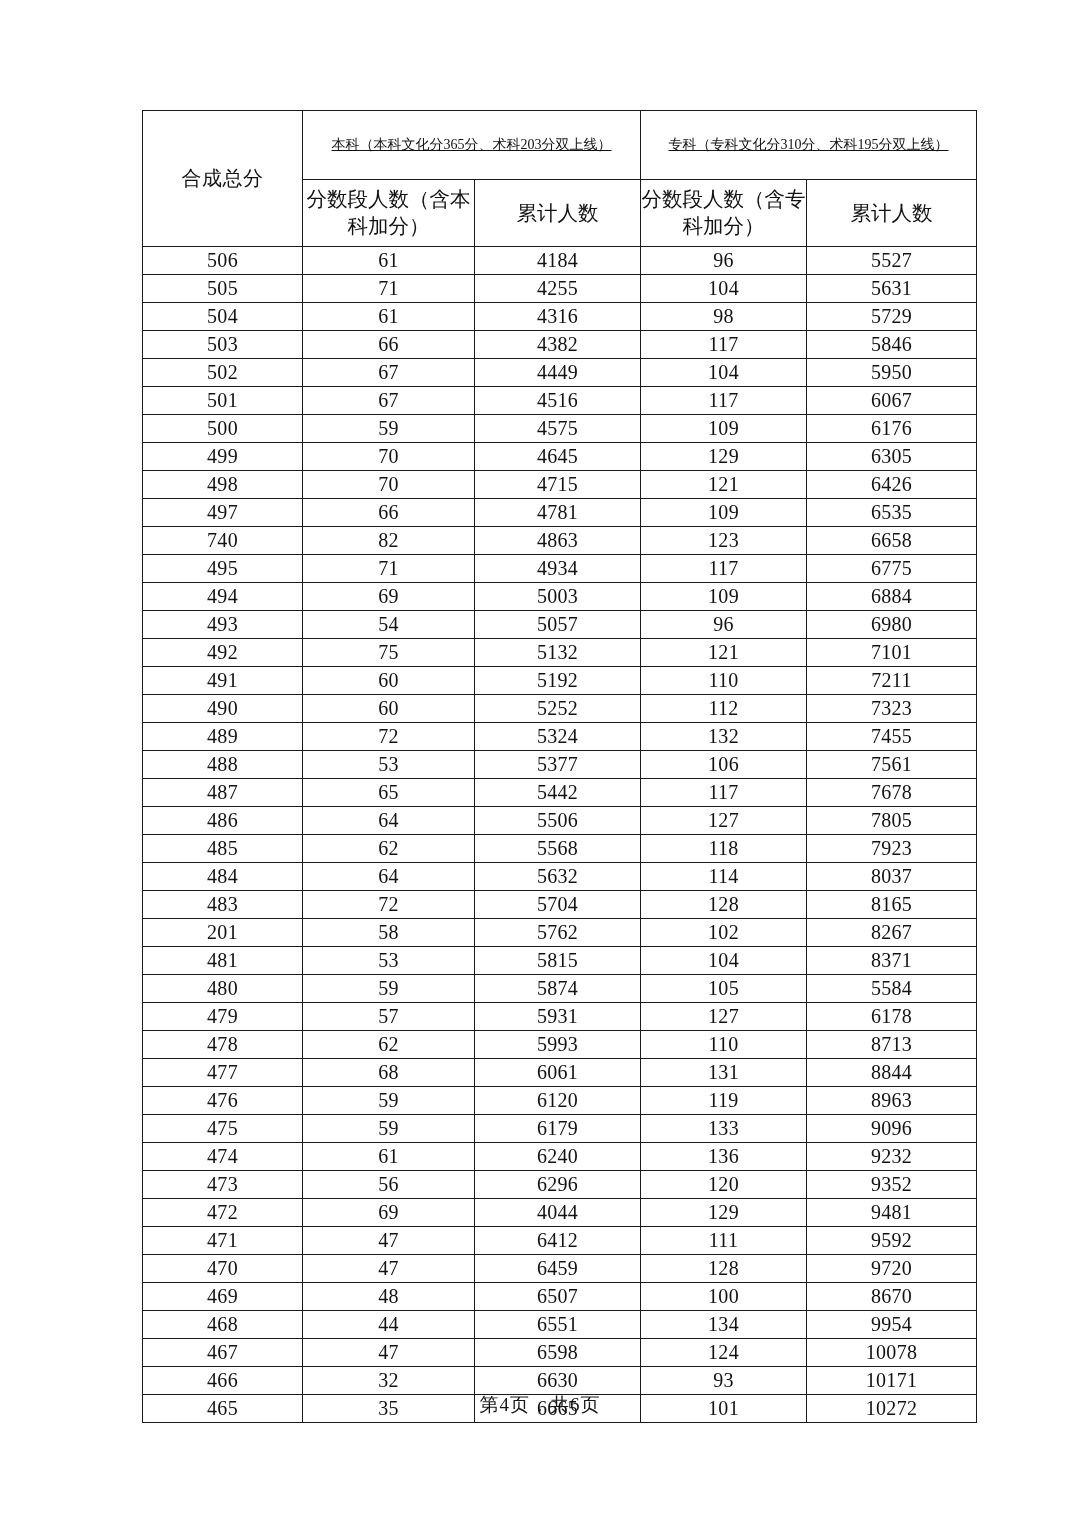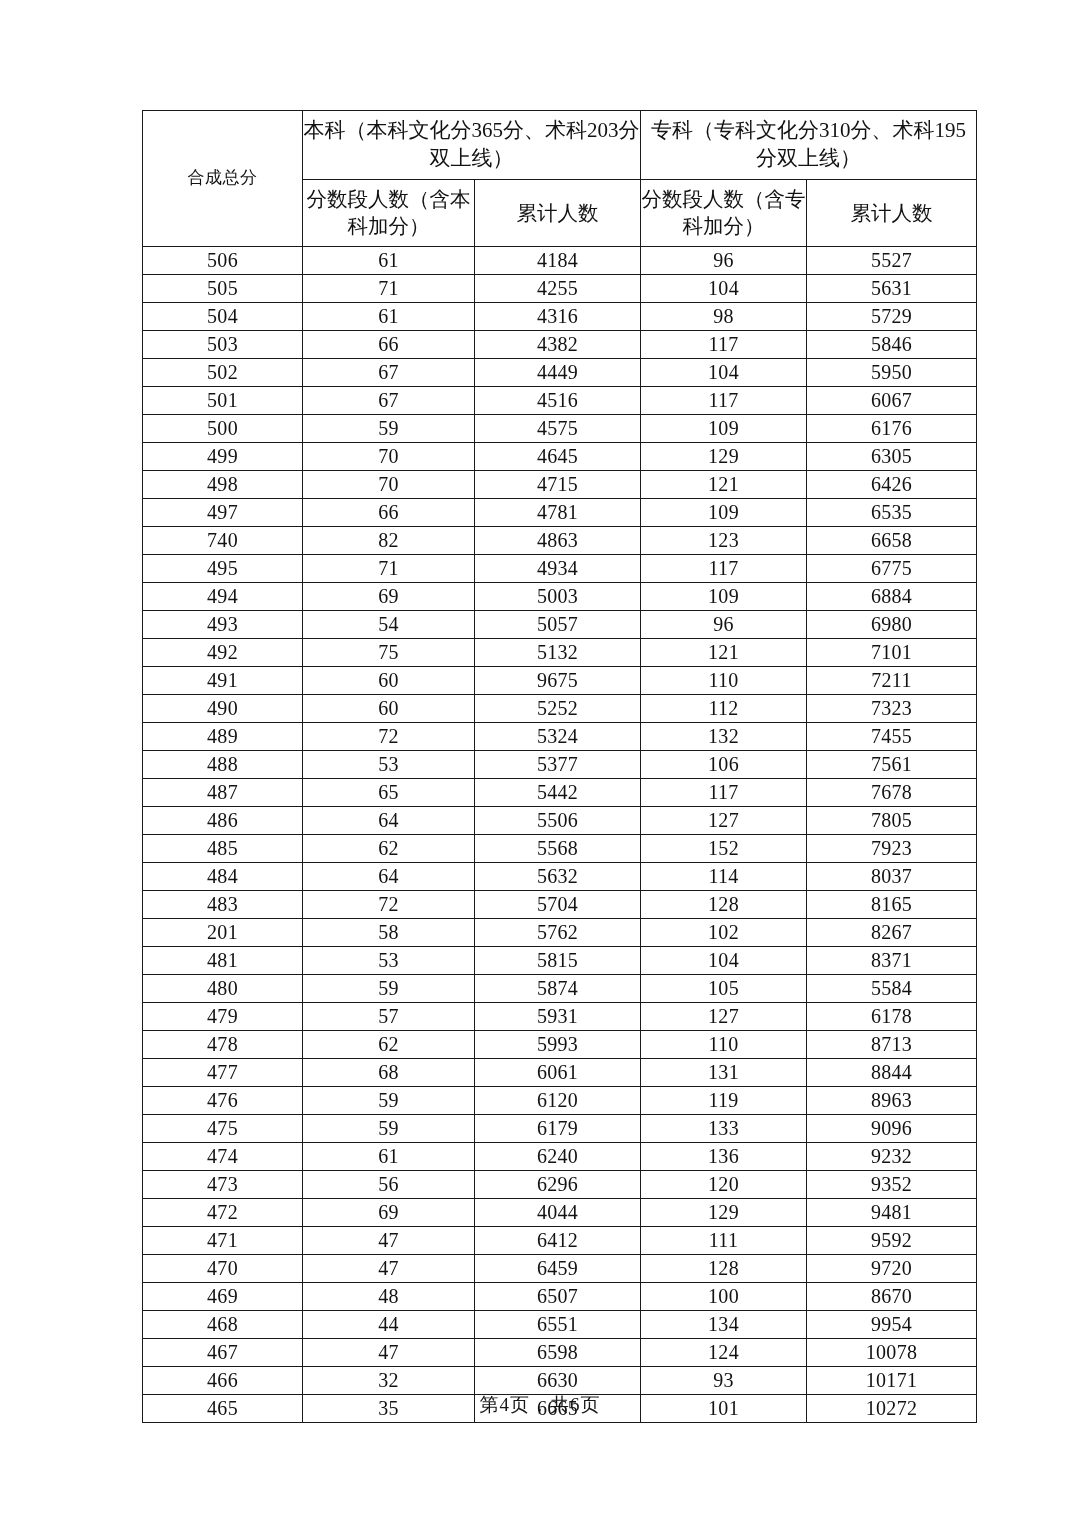--- a/index.html
+++ b/index.html
@@ -41,32 +41,33 @@
     color: #121212;
   }
   
   col.c0 { width: 160px; }
   col.c1 { width: 172px; }
   col.c2 { width: 166px; }
   col.c3 { width: 166px; }
   col.c4 { width: 170px; }
 
   .hdr-rowspan {
-    font-size: 17px;
+    font-size: 20px;
     line-height: 1.45;
     letter-spacing: 0.5px;
     height: 134px;
   }
   .hdr-group {
-    font-size: 21px;
+    font-size: 14px;
     line-height: 1.32;
     letter-spacing: 0px;
     height: 68px;
     padding: 2px 3px;
     text-align: center;
+    text-decoration: underline;
   }
   .hdr-sub {
     font-size: 20.5px;
     line-height: 1.3;
     letter-spacing: 0px;
     height: 66px;
     padding: 2px 4px;
   }
   .data-row td {
     height: 27px;
@@ -214,21 +215,21 @@
         <tr class="data-row">
           <td>492</td>
           <td>75</td>
           <td>5132</td>
           <td>121</td>
           <td>7101</td>
         </tr>
         <tr class="data-row">
           <td>491</td>
           <td>60</td>
-          <td>9675</td>
+          <td>5192</td>
           <td>110</td>
           <td>7211</td>
         </tr>
         <tr class="data-row">
           <td>490</td>
           <td>60</td>
           <td>5252</td>
           <td>112</td>
           <td>7323</td>
         </tr>
@@ -257,21 +258,21 @@
           <td>486</td>
           <td>64</td>
           <td>5506</td>
           <td>127</td>
           <td>7805</td>
         </tr>
         <tr class="data-row">
           <td>485</td>
           <td>62</td>
           <td>5568</td>
-          <td>152</td>
+          <td>118</td>
           <td>7923</td>
         </tr>
         <tr class="data-row">
           <td>484</td>
           <td>64</td>
           <td>5632</td>
           <td>114</td>
           <td>8037</td>
         </tr>
         <tr class="data-row">

